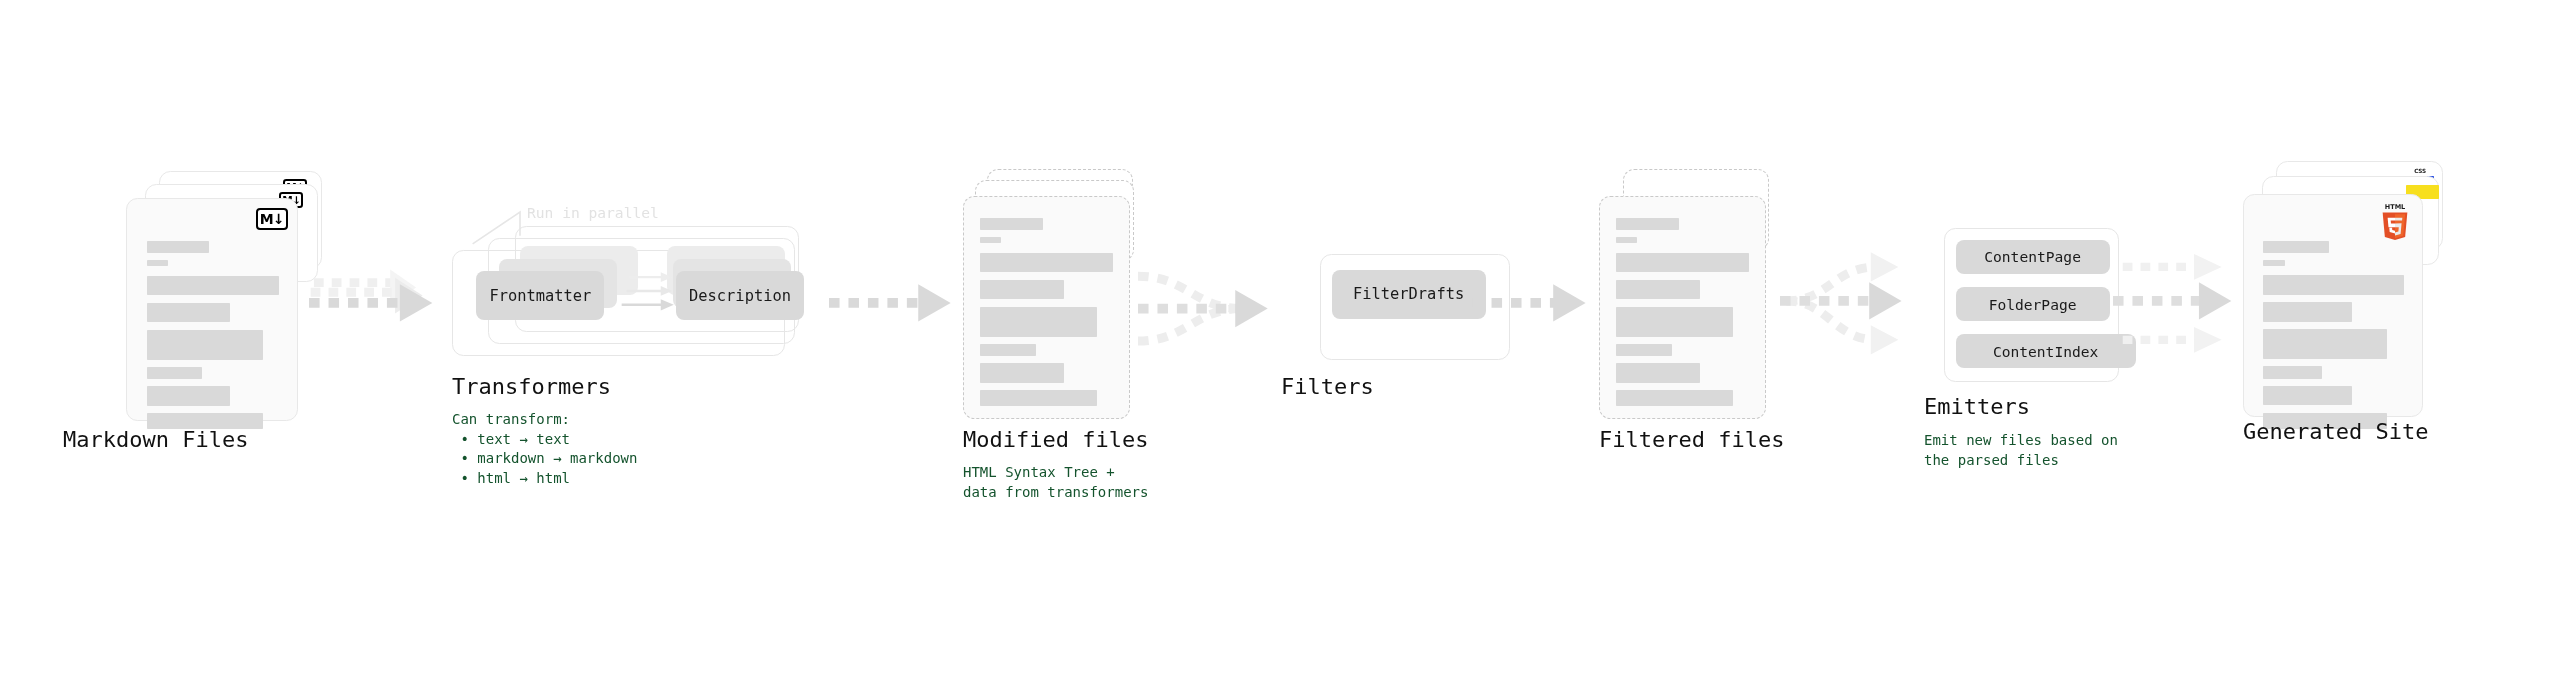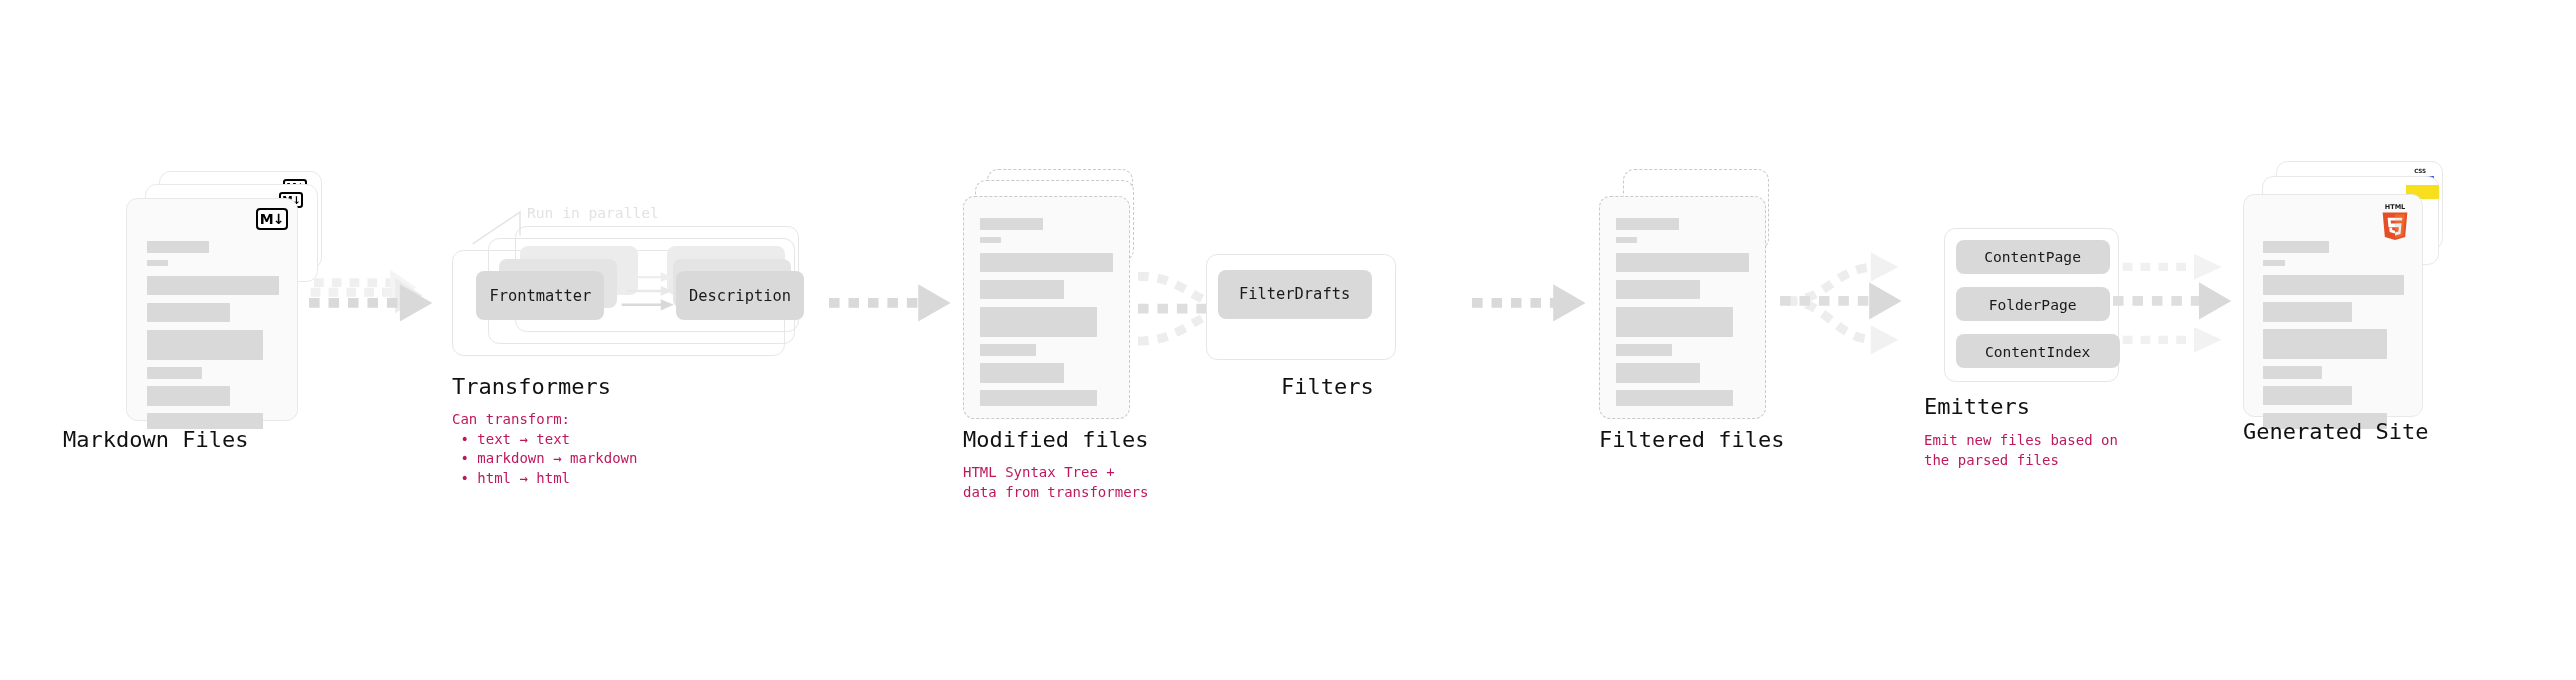--- a/index.html
+++ b/index.html
@@ -59,21 +59,21 @@
   }
   .pill.ghost2{background:#ececec;}
   .pill.ghost1{background:#e4e4e4;}
 
   
   .title{
     position:absolute;color:#111;font-size:22px;letter-spacing:0px;
     white-space:nowrap;font-family:"DejaVu Sans Mono",monospace;
   }
   .caption{
-    position:absolute;color:#be185d;font-size:14px;line-height:19.5px;
+    position:absolute;color:#14532d;font-size:14px;line-height:19.5px;
     white-space:pre;font-family:"DejaVu Sans Mono",monospace;
   }
   .parallel-label{
     position:absolute;color:#e2e2e2;font-size:14.6px;white-space:nowrap;
     font-family:"DejaVu Sans Mono",monospace;
   }
 
   svg{display:block;overflow:visible;}
   .abs-svg{position:absolute;pointer-events:none;}
 </style>
@@ -200,21 +200,21 @@
     <g fill="none" stroke="#ededed" stroke-width="11" stroke-dasharray="13 11">
       <path d="M0 22 C60 22 70 62 128 62"></path>
       <path d="M0 102 C60 102 70 62 128 62"></path>
     </g>
     <g fill="none" stroke="#dedede" stroke-width="12" stroke-dasharray="13 11">
       <line x1="0" y1="62" x2="128" y2="62"></line>
     </g>
     <polygon points="120,39 160,62 120,85" fill="#d9d9d9"></polygon>
   </svg>
 
-  <div class="groupbox" style="left:1206px;top:254px;width:190px;height:106px;">
+  <div class="groupbox" style="left:1320px;top:254px;width:190px;height:106px;">
     <div class="pill" style="left:10.6px;top:14.6px;width:154px;height:49px;font-size:15.4px;">
       <span>FilterDrafts</span>
     </div>
   </div>
   <div class="title" style="left:1281px;top:374px;">Filters</div>
 
   <svg class="abs-svg" style="left:1472px;top:268px;" width="138" height="73" viewBox="0 0 170 90">
     <g stroke="#d9d9d9" stroke-width="12" stroke-dasharray="13 11" fill="none">
       <line x1="0" y1="43" x2="110" y2="43"></line>
     </g>
@@ -251,21 +251,21 @@
     <polygon points="110,47 150,70 110,93" fill="#d9d9d9"></polygon>
   </svg>
 
   <div class="groupbox" style="left:1924px;top:228px;width:175px;height:154px;margin-left:20px;">
     <div class="pill" style="left:10.6px;top:10.6px;width:154px;height:34px;font-size:14.6px;">
       <span>ContentPage</span>
     </div>
     <div class="pill" style="left:10.6px;top:58px;width:154px;height:34px;font-size:14.6px;">
       <span>FolderPage</span>
     </div>
-    <div class="pill" style="left:10.6px;top:105px;width:164px;height:34px;font-size:14.6px;">
+    <div class="pill" style="left:10.6px;top:105px;width:180px;height:34px;font-size:14.6px;">
       <span>ContentIndex</span>
     </div>
   </div>
   <div class="title" style="left:1924px;top:394px;">Emitters</div>
   <div class="caption" style="left:1924px;top:431px;">Emit new files based on
 the parsed files</div>
 
   <svg class="abs-svg" style="left:2113px;top:244px;" width="154" height="122" viewBox="0 0 190 150">
     <g fill="none" stroke="#f0f0f0" stroke-width="10" stroke-dasharray="12 10">
       <line x1="12" y1="28" x2="106" y2="28"></line>

